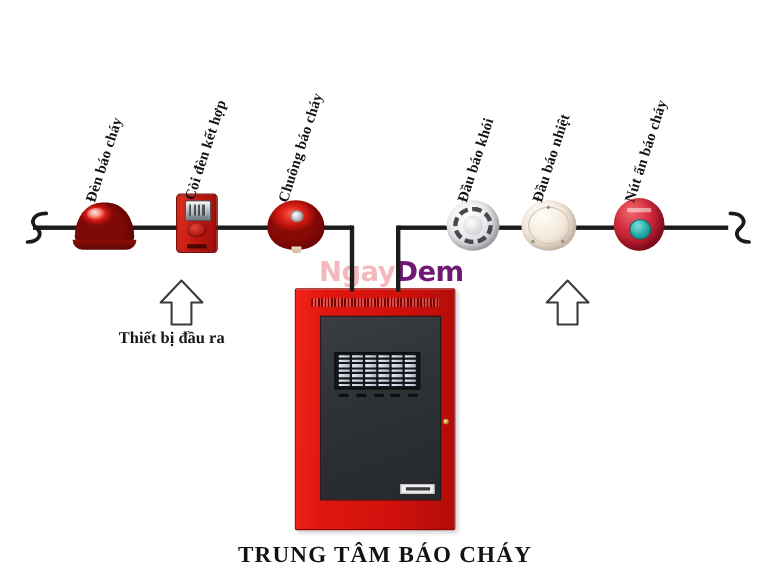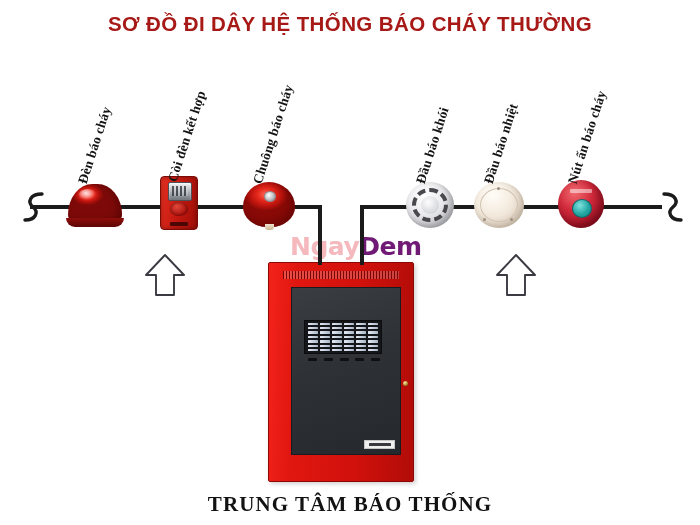--- a/index.html
+++ b/index.html
@@ -379,21 +379,20 @@
     color: #121212;
     z-index: 3;
     white-space: nowrap;
   }
 </style>
 </head>
 <body>
 
 <div id="stage">
 
-  <div class="title">SƠ ĐỒ ĐI DÂY HỆ THỐNG BÁO CHÁY THƯỜNG</div>
 
   <div class="watermark">
     <span class="wm-a">Ngay</span><span class="wm-b">Dem</span>
   </div>
 
   <div class="bus-line bus-left"></div>
   <div class="bus-line bus-right"></div>
   <div class="drop-wire drop-left"></div>
   <div class="drop-wire drop-right"></div>
 
@@ -445,20 +444,21 @@
   <div class="device dev-button">
     <span class="btn-text"></span>
     <span class="btn-press"></span>
   </div>
 
   <div class="up-arrow" style="left:143px; top:252px;">
     <svg width="44" height="46" viewBox="0 0 44 46">
       <path d="M22 3 L41 23 L31 23 L31 43 L13 43 L13 23 L3 23 Z" fill="#ffffff" stroke="#3a3a42" stroke-width="1.9" stroke-linejoin="round"></path>
     </svg>
   </div>
+  <div class="section-label left">Thiết bị đầu ra</div>
 
   <div class="up-arrow" style="left:494px; top:252px;">
     <svg width="44" height="46" viewBox="0 0 44 46">
       <path d="M22 3 L41 23 L31 23 L31 43 L13 43 L13 23 L3 23 Z" fill="#ffffff" stroke="#3a3a42" stroke-width="1.9" stroke-linejoin="round"></path>
     </svg>
   </div>
 
   <div class="panel">
     <div class="panel-vents"></div>
     <div class="panel-face">
@@ -528,15 +528,15 @@
         <i></i>
       </div>
 
       <div class="panel-logo">
           <em></em>
         </div>
     </div>
     <div class="panel-lock"></div>
   </div>
 
-  <div class="panel-caption">TRUNG TÂM BÁO THỐNG</div>
+  <div class="panel-caption">TRUNG TÂM BÁO CHÁY</div>
 
 </div>
 
 </body></html>

